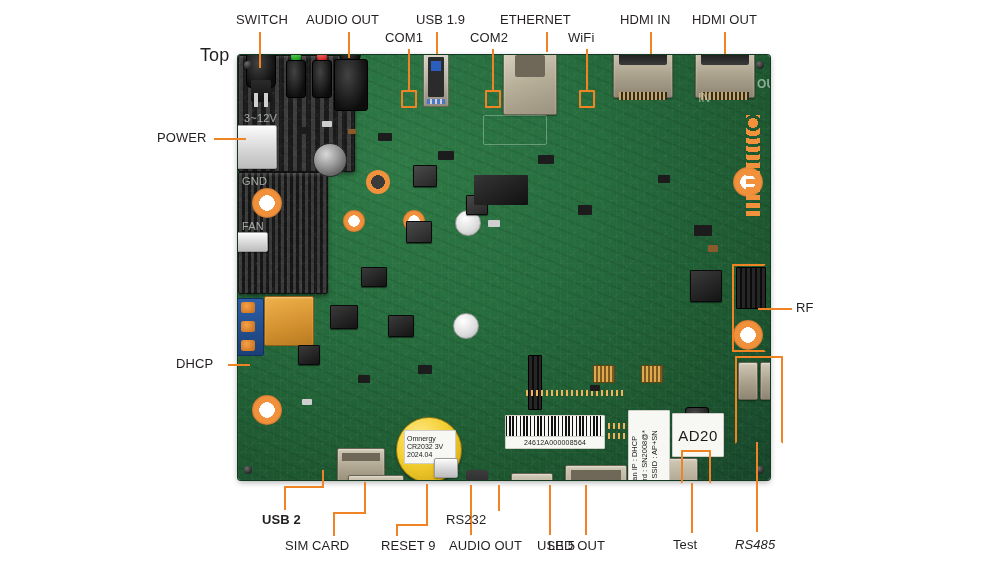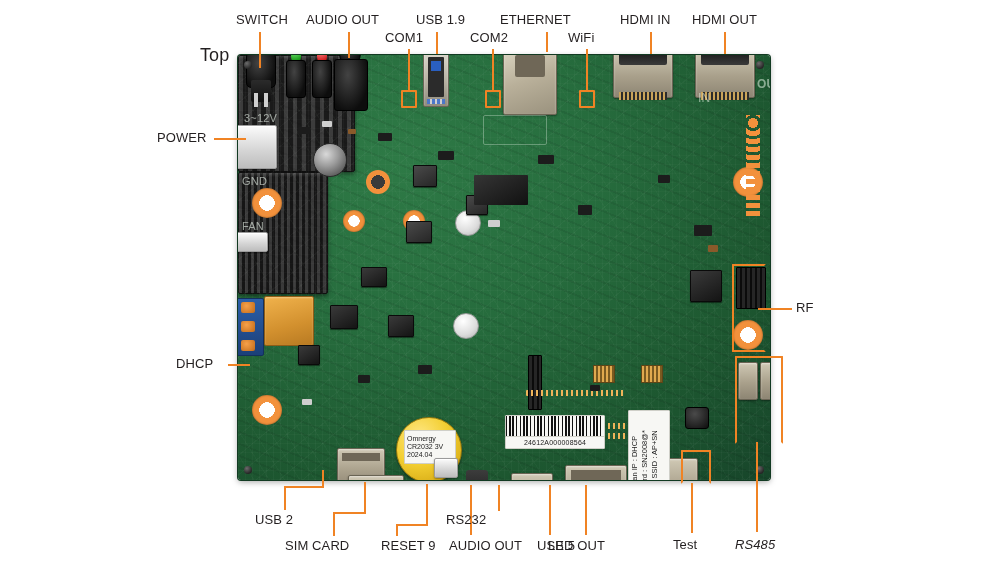--- a/index.html
+++ b/index.html
@@ -337,20 +337,23 @@
     <div class="part label-white" style="left:267px; top:381px; width:100px; height:13px; background:#f7f7f4; display:flex; align-items:center; justify-content:center;">
       <span style="font-size:7px; letter-spacing:.2px;">24612A000008564</span>
     </div>
 
     <div class="part label-white" style="left:390px; top:355px; width:42px; height:100px; display:flex; gap:1px; padding:2px 1px;">
       <span class="vert" style="font-size:7.5px;">default lan IP : DHCP</span>
       <span class="vert" style="font-size:7.5px;">Password : SN2008@*</span>
       <span class="vert" style="font-size:7.5px;">WiFi AP SSID : AP+SN</span>
     </div>
 
+    <div class="part label-white" style="left:434px; top:358px; width:52px; height:44px; display:flex; align-items:center; justify-content:center;">
+      <span style="font-size:15px; letter-spacing:.5px;">AD20</span>
+    </div>
 
     <div class="part coincell" style="left:158px; top:362px; width:66px; height:66px;"></div>
     <div class="part label-white" style="left:166px; top:375px; width:52px; height:34px; display:flex; flex-direction:column; justify-content:center; padding-left:2px; line-height:1.15;">
       <span style="font-size:7px;">Omnergy</span>
       <span style="font-size:7px;">CR2032 3V</span>
       <span style="font-size:7px;">2024.04</span>
     </div>
     <div class="part whiteconn" style="left:196px; top:403px; width:24px; height:20px;"></div>
 
     <div class="part smd" style="left:60px; top:72px; width:12px; height:7px;"></div>
@@ -405,21 +408,21 @@
   <div class="callout-label" style="left:157px; top:131px;text-align:center;">POWER</div>
   <div class="leader h" style="left:214px; top:138px; width:32px;"></div>
 
   <div class="callout-label" style="left:176px; top:357px;">DHCP</div>
   <div class="leader h" style="left:228px; top:364px; width:22px;"></div>
 
   <div class="callout-label" style="left:796px; top:301px;">RF</div>
   <div class="leader h" style="left:758px; top:308px; width:34px;"></div>
   <div class="hl open-r" style="left:732px; top:264px; width:34px; height:88px;"></div>
 
-  <div class="callout-label" style="left:255px; top:513px;">USB 2</div>
+  <div class="callout-label" style="left:262px; top:513px;font-weight:bold;">USB 2</div>
   <div class="leader v" style="left:284px; top:486px; height:24px;"></div>
   <div class="leader h" style="left:284px; top:486px; width:40px;"></div>
   <div class="leader v" style="left:322px; top:470px; height:18px;"></div>
 
   <div class="callout-label" style="left:285px; top:539px;">SIM CARD</div>
   <div class="leader v" style="left:333px; top:512px; height:24px;"></div>
   <div class="leader h" style="left:333px; top:512px; width:33px;"></div>
   <div class="leader v" style="left:364px; top:482px; height:32px;"></div>
 
   <div class="callout-label" style="left:381px; top:539px;">RESET 9</div>

